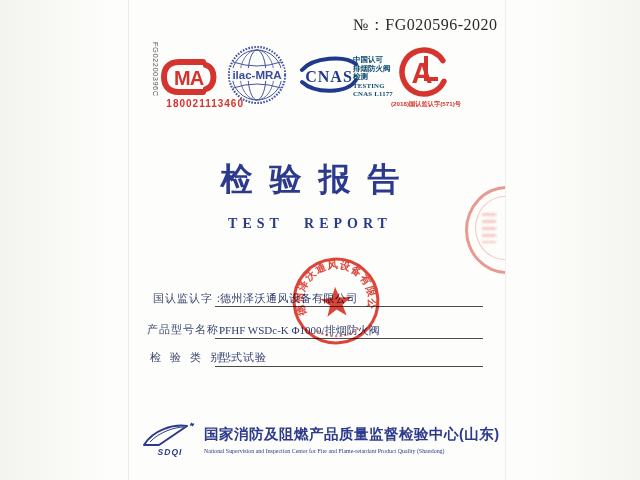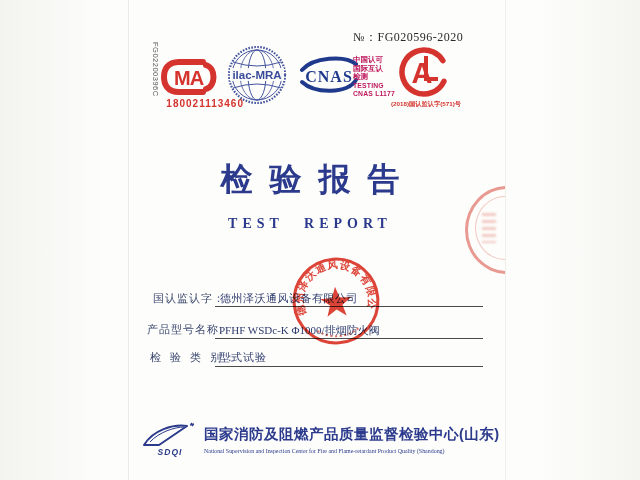--- a/index.html
+++ b/index.html
@@ -13,32 +13,32 @@
   .edge-strip-left{left:0;top:0;width:128px;height:480px;
     background:linear-gradient(to right,#f3f3ef,#fdfdfb 85%);
     border-right:1px solid #ececе8;border-right:1px solid #ececе8;}
   .edge-strip-right{right:0;top:0;width:134px;height:480px;
     background:linear-gradient(to left,#f4f4f0,#fdfdfb 80%);}
   .edge-line{left:128px;top:0;width:1px;height:480px;background:#ecece7;}
   .edge-line2{left:505px;top:0;width:1px;height:480px;background:#efefe9;}
 
   
   .report-no{left:353px;top:15px;font-family:"Liberation Serif",serif;
-    font-size:12px;color:#2a2a2a;letter-spacing:.5px;margin-top:14px;}
+    font-size:16px;color:#2a2a2a;letter-spacing:.5px;}
 
   
   .side-code{left:151px;top:42px;height:64px;
     writing-mode:vertical-rl;font-size:7.5px;color:#5a5a5a;
     font-family:"Liberation Sans",sans-serif;letter-spacing:.5px;}
   .cma-badge{left:161px;top:57px;}
   .cma-number{left:164px;top:98px;width:80px;text-align:right;
     font-size:10px;font-weight:bold;color:#d5332e;letter-spacing:1px;}
   .ilac-badge{left:227px;top:45px;}
   .cnas-badge{left:299px;top:55px;}
-  .cnas-text{left:353px;top:56px;line-height:8.6px;color:#be185d;}
+  .cnas-text{left:353px;top:56px;line-height:8.6px;color:#0c4a6e;font-family:Liberation Serif, serif;}
   .cnas-text .cn{font-size:7.5px;font-weight:bold;display:block;}
   .cnas-text .en{font-size:6.8px;font-weight:bold;display:block;letter-spacing:.2px;}
   .cal-badge{left:395px;top:46px;}
   .cal-caption{left:378px;top:100px;width:96px;text-align:center;
     font-size:6.8px;color:#d5332e;font-weight:bold;transform:scale(.92);transform-origin:center top;}
 
   
   .title-cn{left:115px;top:158px;width:390px;text-align:center;
     font-size:32px;font-weight:bold;color:#2b3a8c;
     letter-spacing:17px;padding-left:17px;box-sizing:border-box;}
@@ -117,21 +117,21 @@
 
 <div class="abs cnas-badge">
   <svg width="60" height="40" viewBox="0 0 60 40">
     <path d="M3,15 C14,2 46,0 57,9" fill="none" stroke="#1f3a8c" stroke-width="4" stroke-linecap="round"></path>
     <path d="M3,27 C16,39 48,39 57,25" fill="none" stroke="#1f3a8c" stroke-width="4" stroke-linecap="round"></path>
     <text x="30" y="27" text-anchor="middle" font-size="16" font-weight="bold" fill="#1f3a8c" font-family="Liberation Serif, serif" letter-spacing="1">CNAS</text>
   </svg>
 </div>
 <div class="abs cnas-text">
   <span class="cn">中国认可</span>
-  <span class="cn">国际互认</span>
+  <span class="cn">排烟防火阀</span>
   <span class="cn">检测</span>
   <span class="en">TESTING</span>
   <span class="en">CNAS L1177</span>
 </div>
 
 <div class="abs cal-badge">
   <svg width="58" height="54" viewBox="0 0 58 54">
     <g transform="rotate(25 29 26)">
       <circle cx="29" cy="26" r="22" fill="none" stroke="#d5332e" stroke-width="5.5" stroke-dasharray="116 23" stroke-linecap="round"></circle>
     </g>

